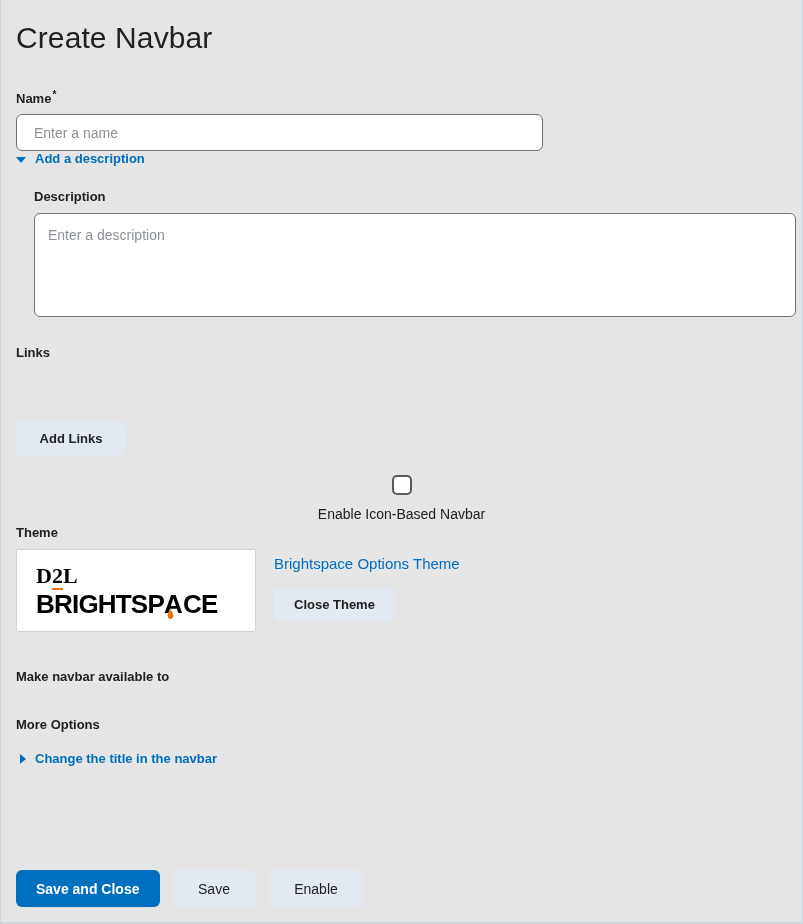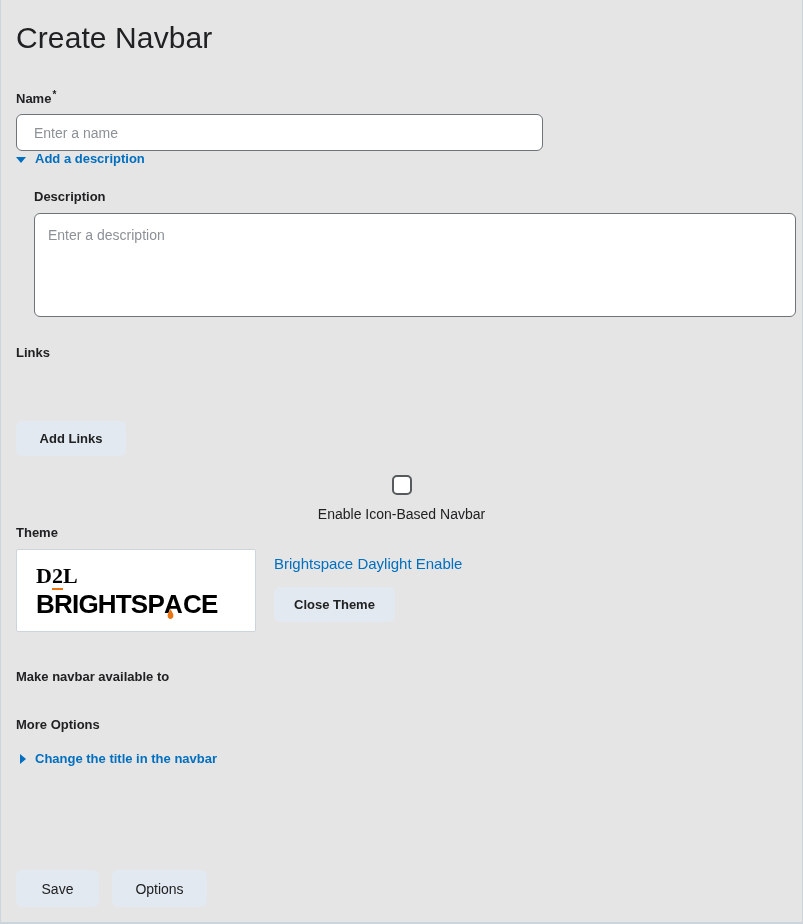--- a/index.html
+++ b/index.html
@@ -314,38 +314,39 @@
   <div class="theme-block">
     <span class="field-label">Theme</span>
     <div class="theme-row">
       <div class="theme-thumb">
         <div class="logo-d2l">D<span class="two">2</span>L</div>
         <div class="logo-bs">BRIGHTSP<span class="flame">A<svg width="13" height="12" viewBox="0 0 13 12" xmlns="http://www.w3.org/2000/svg">
                 <path d="M6.5 0 C5.2 3 3.6 4.2 3.6 6.6 C3.6 8.6 4.9 10 6.5 10 C8.1 10 9.4 8.6 9.4 6.6 C9.4 4.2 7.8 3 6.5 0 Z" fill="#e87511"></path>
               </svg></span>CE</div>
       </div>
       <div class="theme-meta">
-        <a class="theme-name" href="#">Brightspace Daylight Enable</a>
+        <a class="theme-name" href="#">Brightspace Options Theme</a>
         <div>
           <button class="btn-secondary change-theme-btn">Close Theme</button>
         </div>
       </div>
     </div>
   </div>
 
   <div class="org-block">
     <span class="field-label">Make navbar available to</span>
   </div>
 
   <div class="more-block">
     <span class="field-label">More Options</span>
     <div class="disclosure">
       <span class="tri tri-right"></span>
       <span class="disclosure-label">Change the title in the navbar</span>
     </div>
   </div>
 
   <div class="footer-bar">
+    <button class="btn-primary">Save and Close</button>
     <button class="btn-secondary btn-footer-sec">Save</button>
-    <button class="btn-secondary btn-footer-sec btn-cancel">Options</button>
+    <button class="btn-secondary btn-footer-sec btn-cancel">Enable</button>
   </div>
 
 </div>
 
 </body></html>

